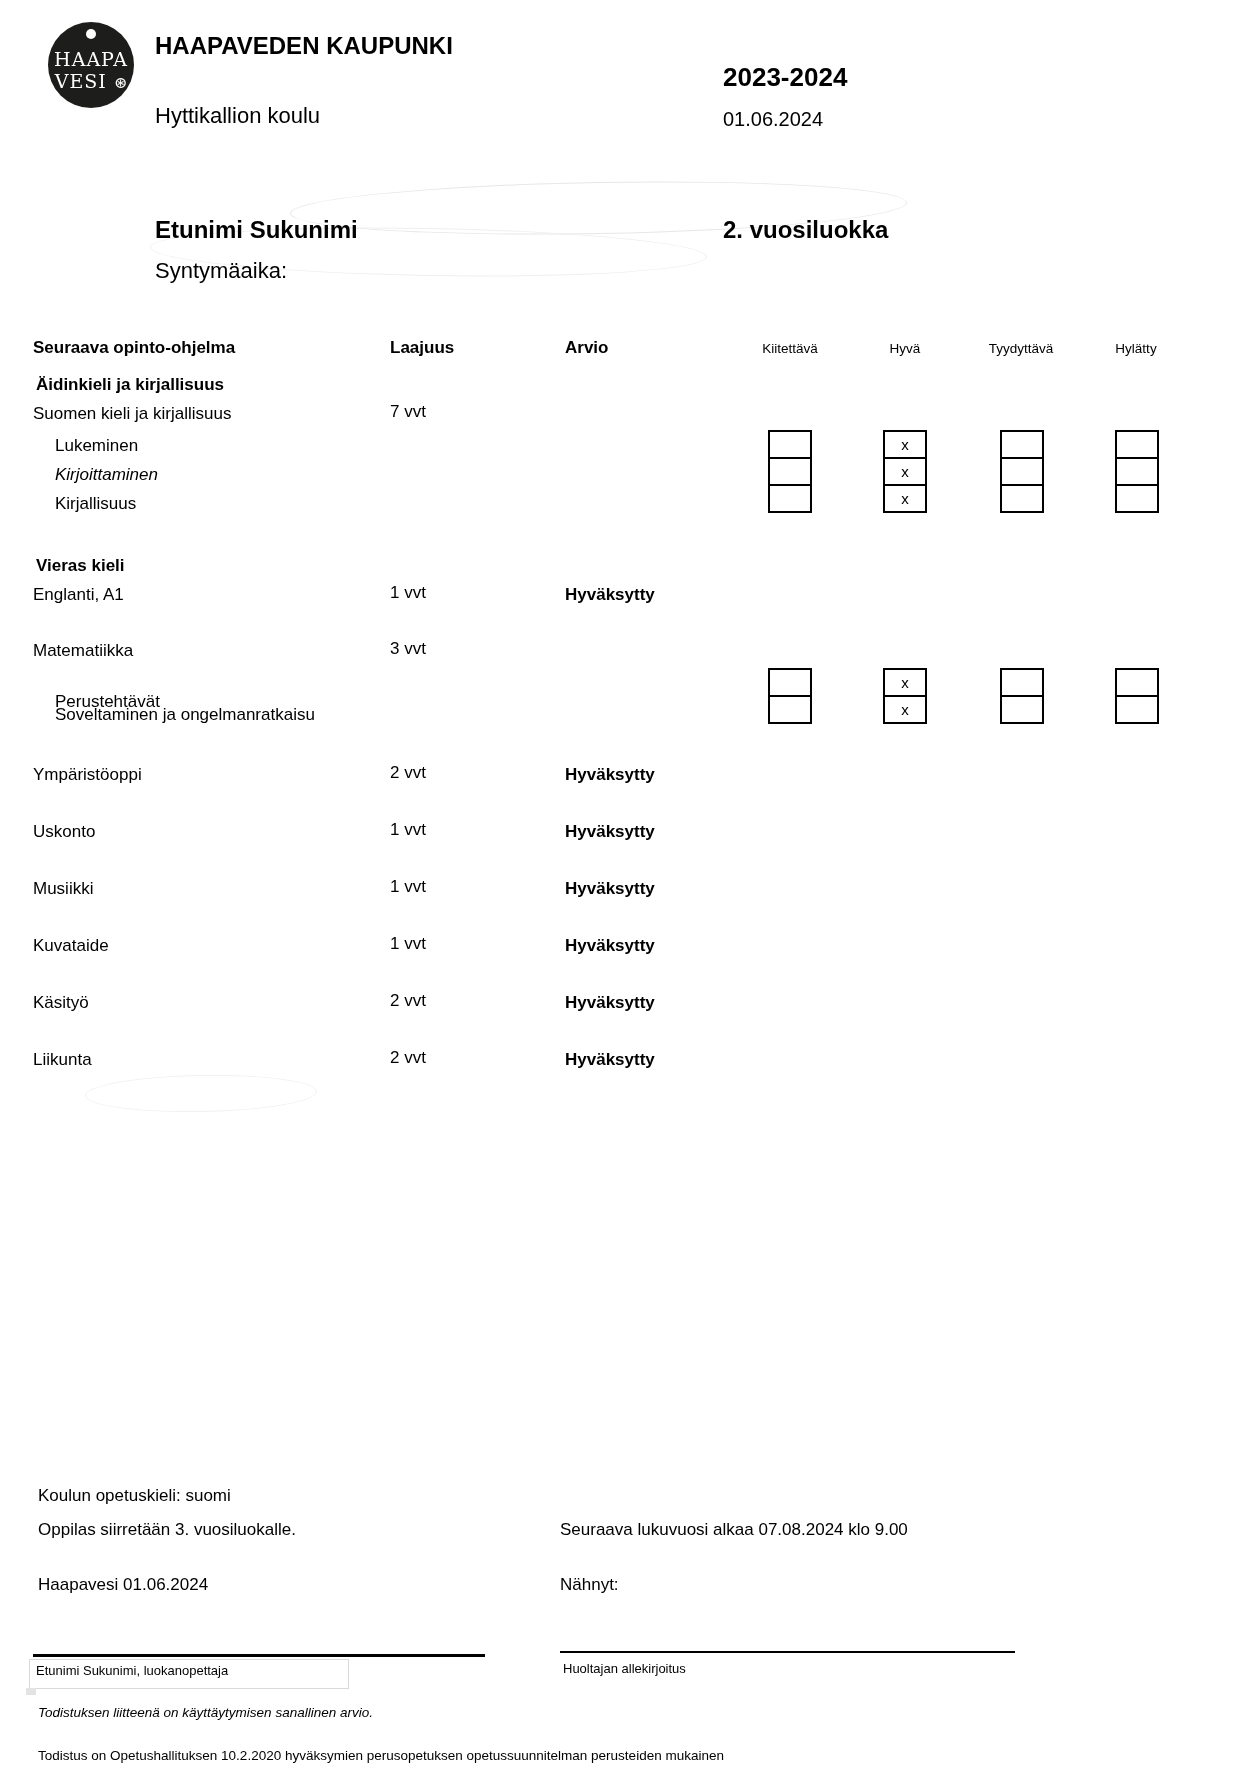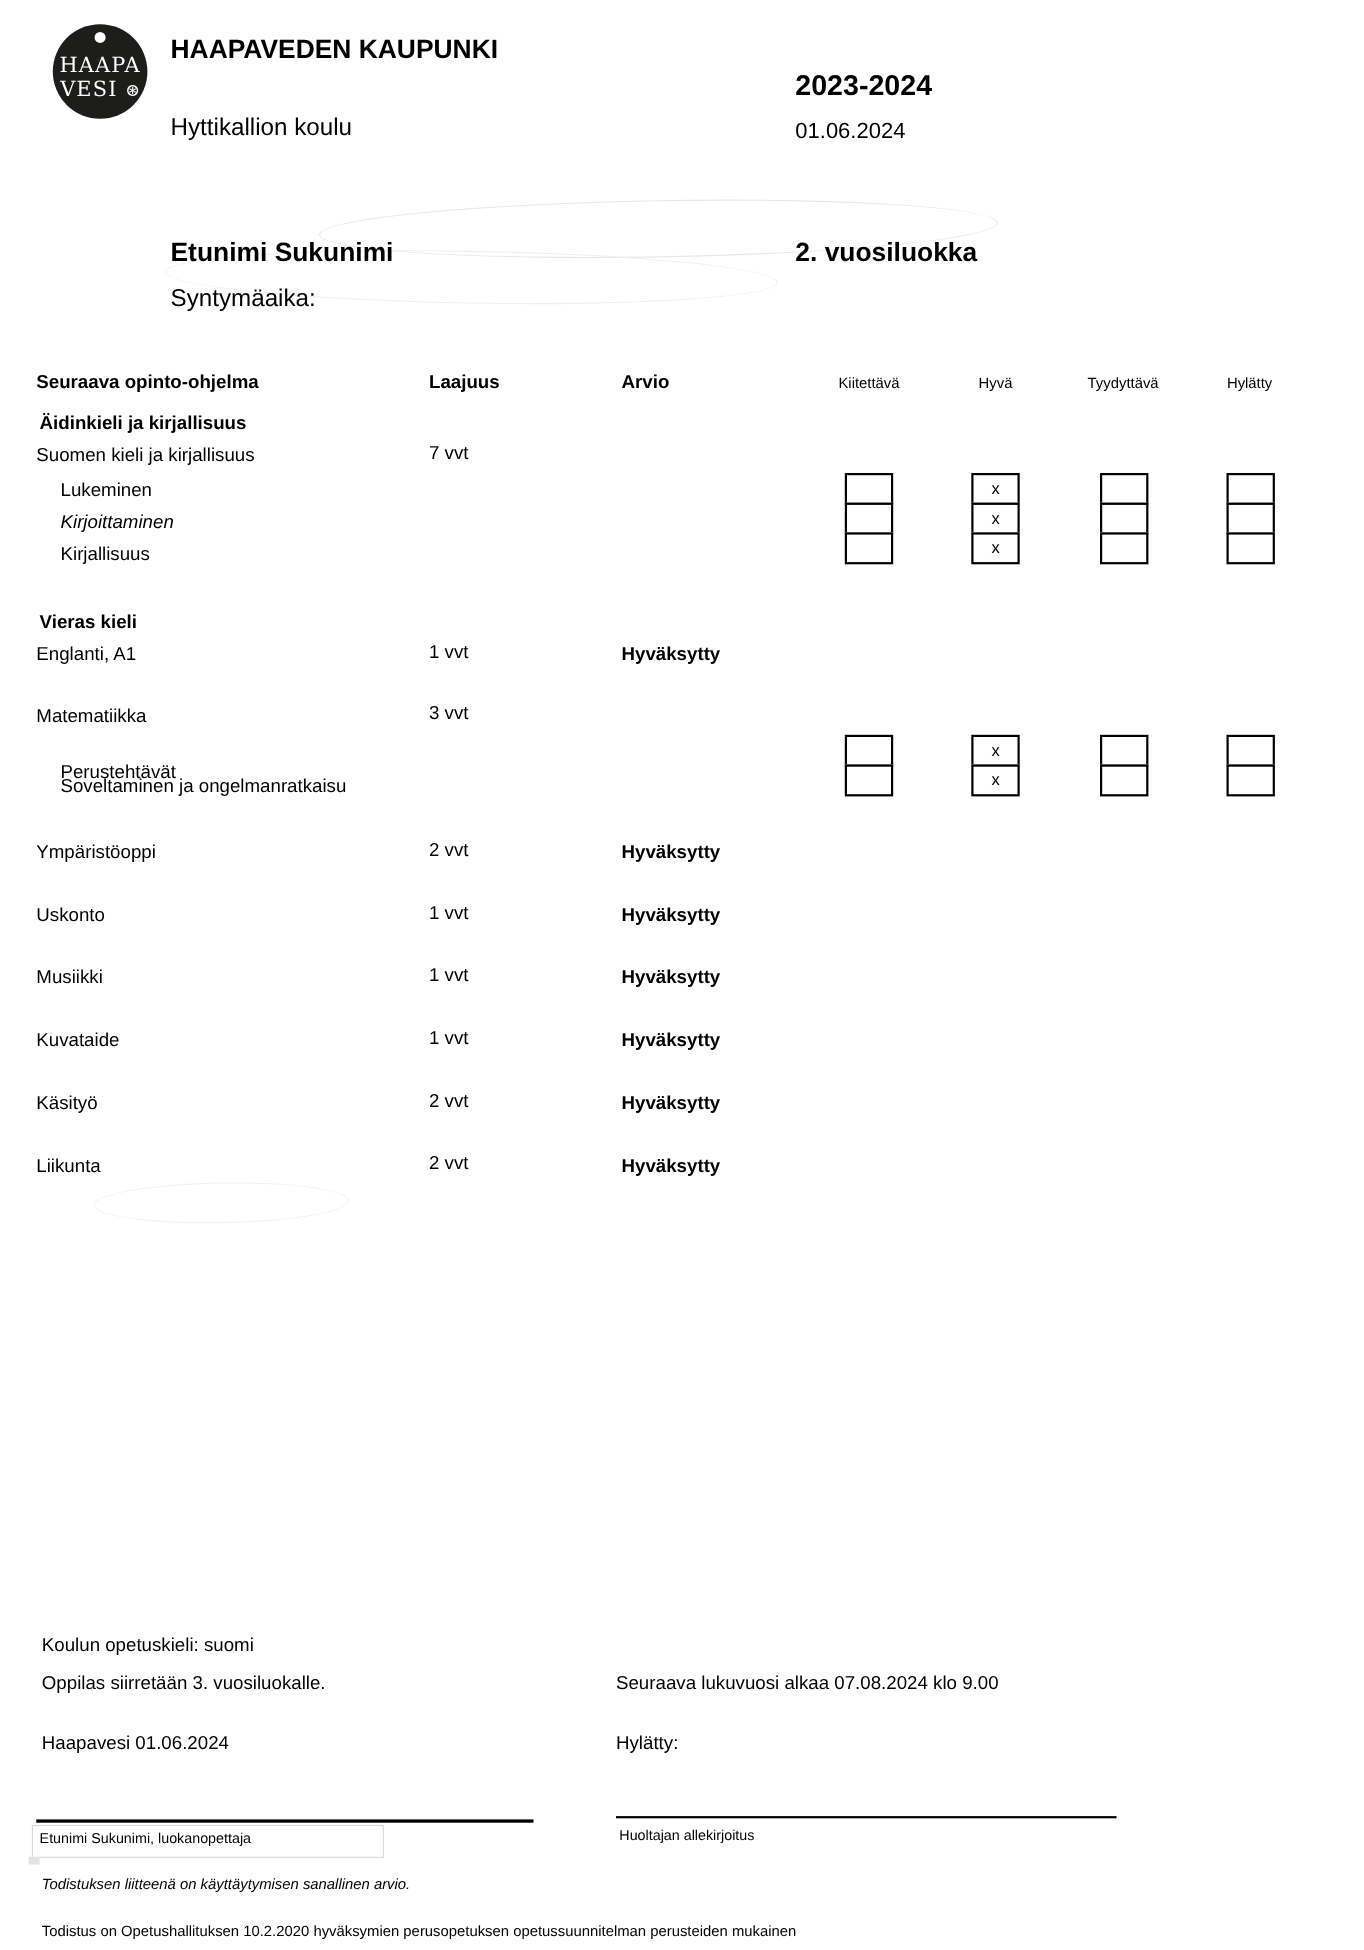--- a/index.html
+++ b/index.html
@@ -149,21 +149,21 @@
   <div class="t s17" style="left:33px;top:1050px;">Liikunta</div>
   <div class="t s17" style="left:390px;top:1048px;">2 vvt</div>
   <div class="t b s17" style="left:565px;top:1050px;">Hyväksytty</div>
 
   <div class="blob" style="left:85px;top:1075px;width:230px;height:35px;border-color:#f1f1f1;transform:rotate(-1deg);"></div>
 
   <div class="t s17" style="left:38px;top:1486px;">Koulun opetuskieli: suomi</div>
   <div class="t s17" style="left:38px;top:1520px;">Oppilas siirretään 3. vuosiluokalle.</div>
   <div class="t s17" style="left:560px;top:1520px;">Seuraava lukuvuosi alkaa 07.08.2024 klo 9.00</div>
   <div class="t s17" style="left:38px;top:1575px;">Haapavesi 01.06.2024</div>
-  <div class="t s17" style="left:560px;top:1575px;">Hylätty:</div>
+  <div class="t s17" style="left:560px;top:1575px;">Nähnyt:</div>
 
   <div class="sigline" style="left:33px;top:1654px;width:452px;height:3px;"></div>
   <div class="sigline" style="left:560px;top:1651px;width:455px;height:2px;"></div>
   <div class="graybox" style="left:29px;top:1659px;width:318px;height:28px;"></div>
   <div class="smudge" style="left:26px;top:1688px;width:10px;height:7px;"></div>
   <div class="t s13" style="left:36px;top:1663px;">Etunimi Sukunimi, luokanopettaja</div>
   <div class="t s13" style="left:563px;top:1661px;">Huoltajan allekirjoitus</div>
 
   <div class="t s135" style="left:38px;top:1705px;font-style:italic;">Todistuksen liitteenä on käyttäytymisen sanallinen arvio.</div>
   <div class="t s135" style="left:38px;top:1748px;">Todistus on Opetushallituksen 10.2.2020 hyväksymien perusopetuksen opetussuunnitelman perusteiden mukainen</div>

